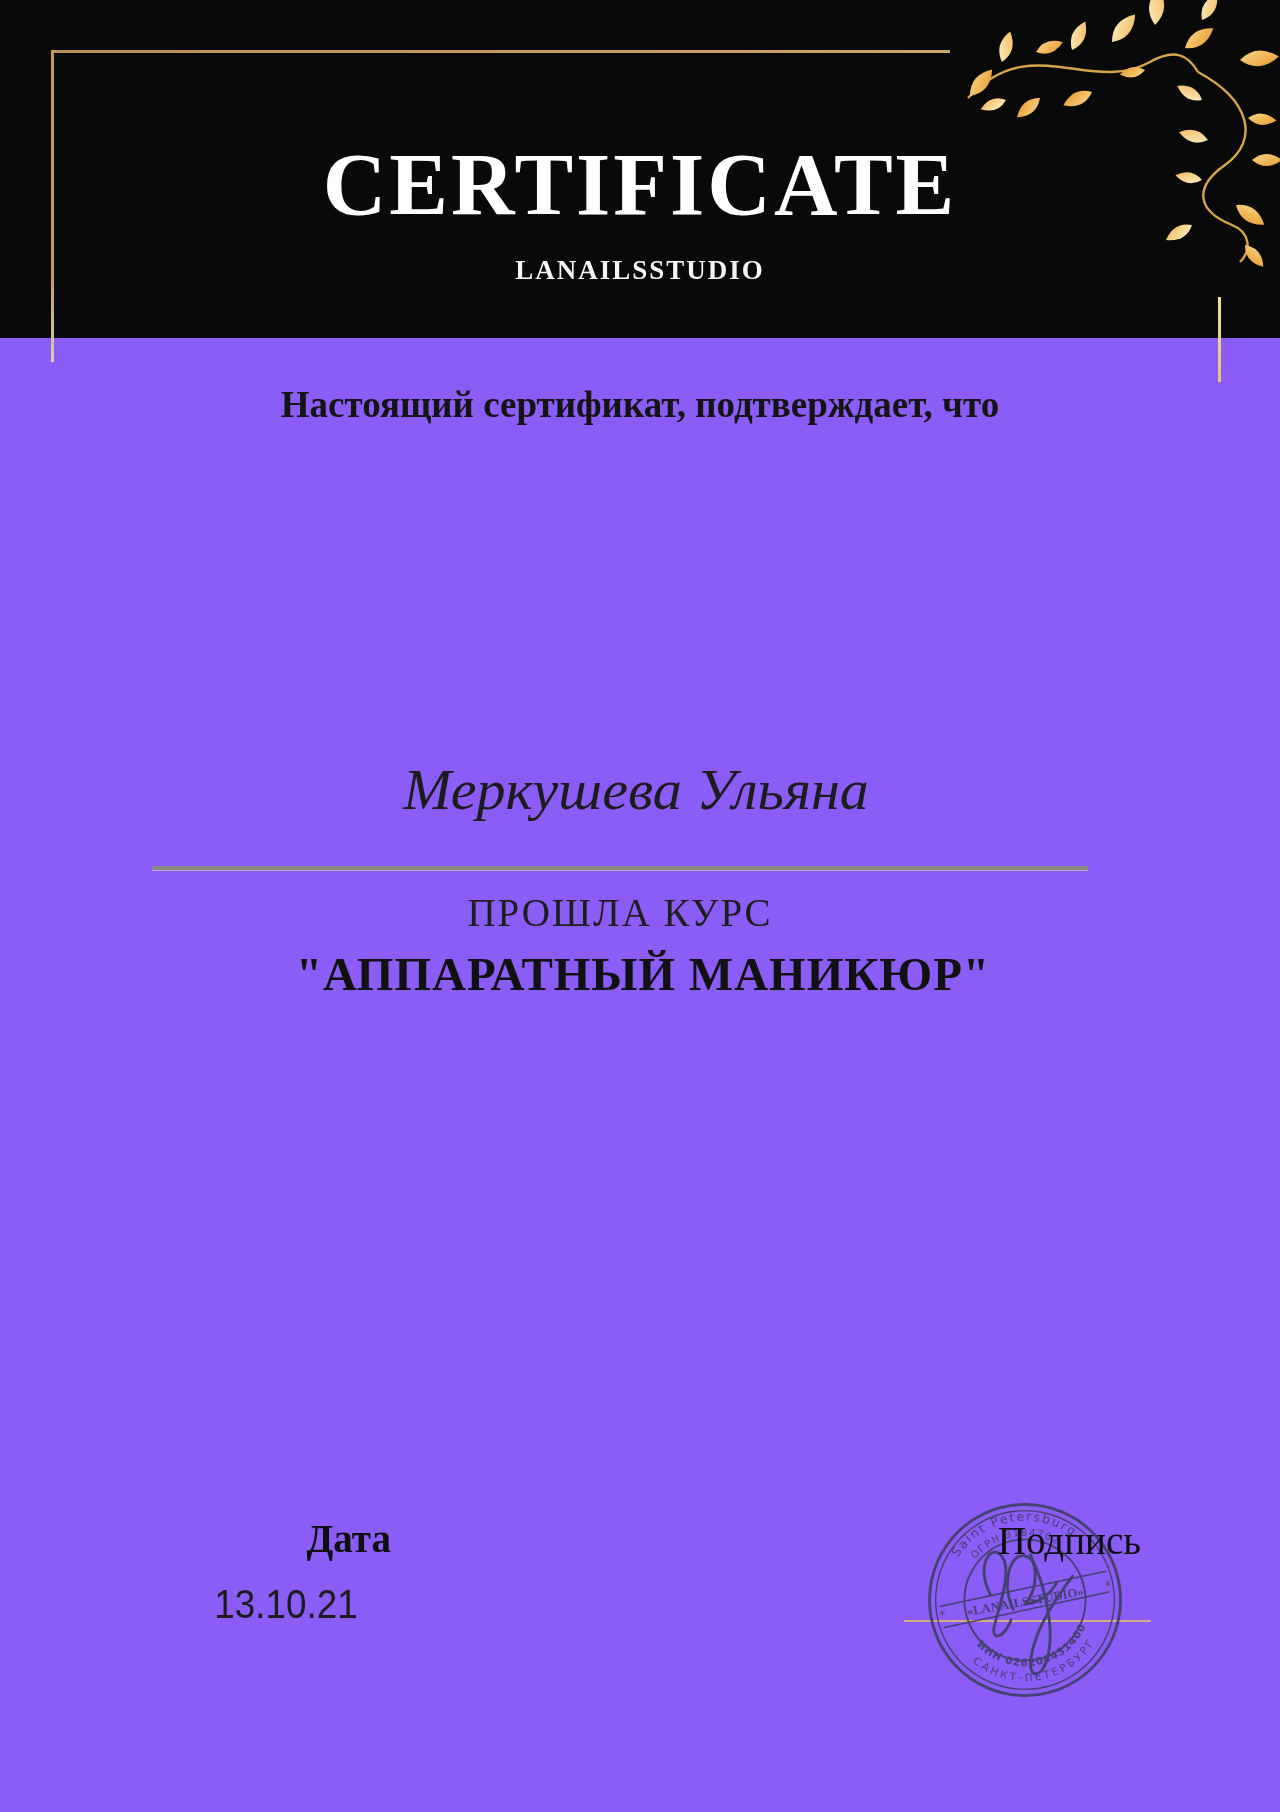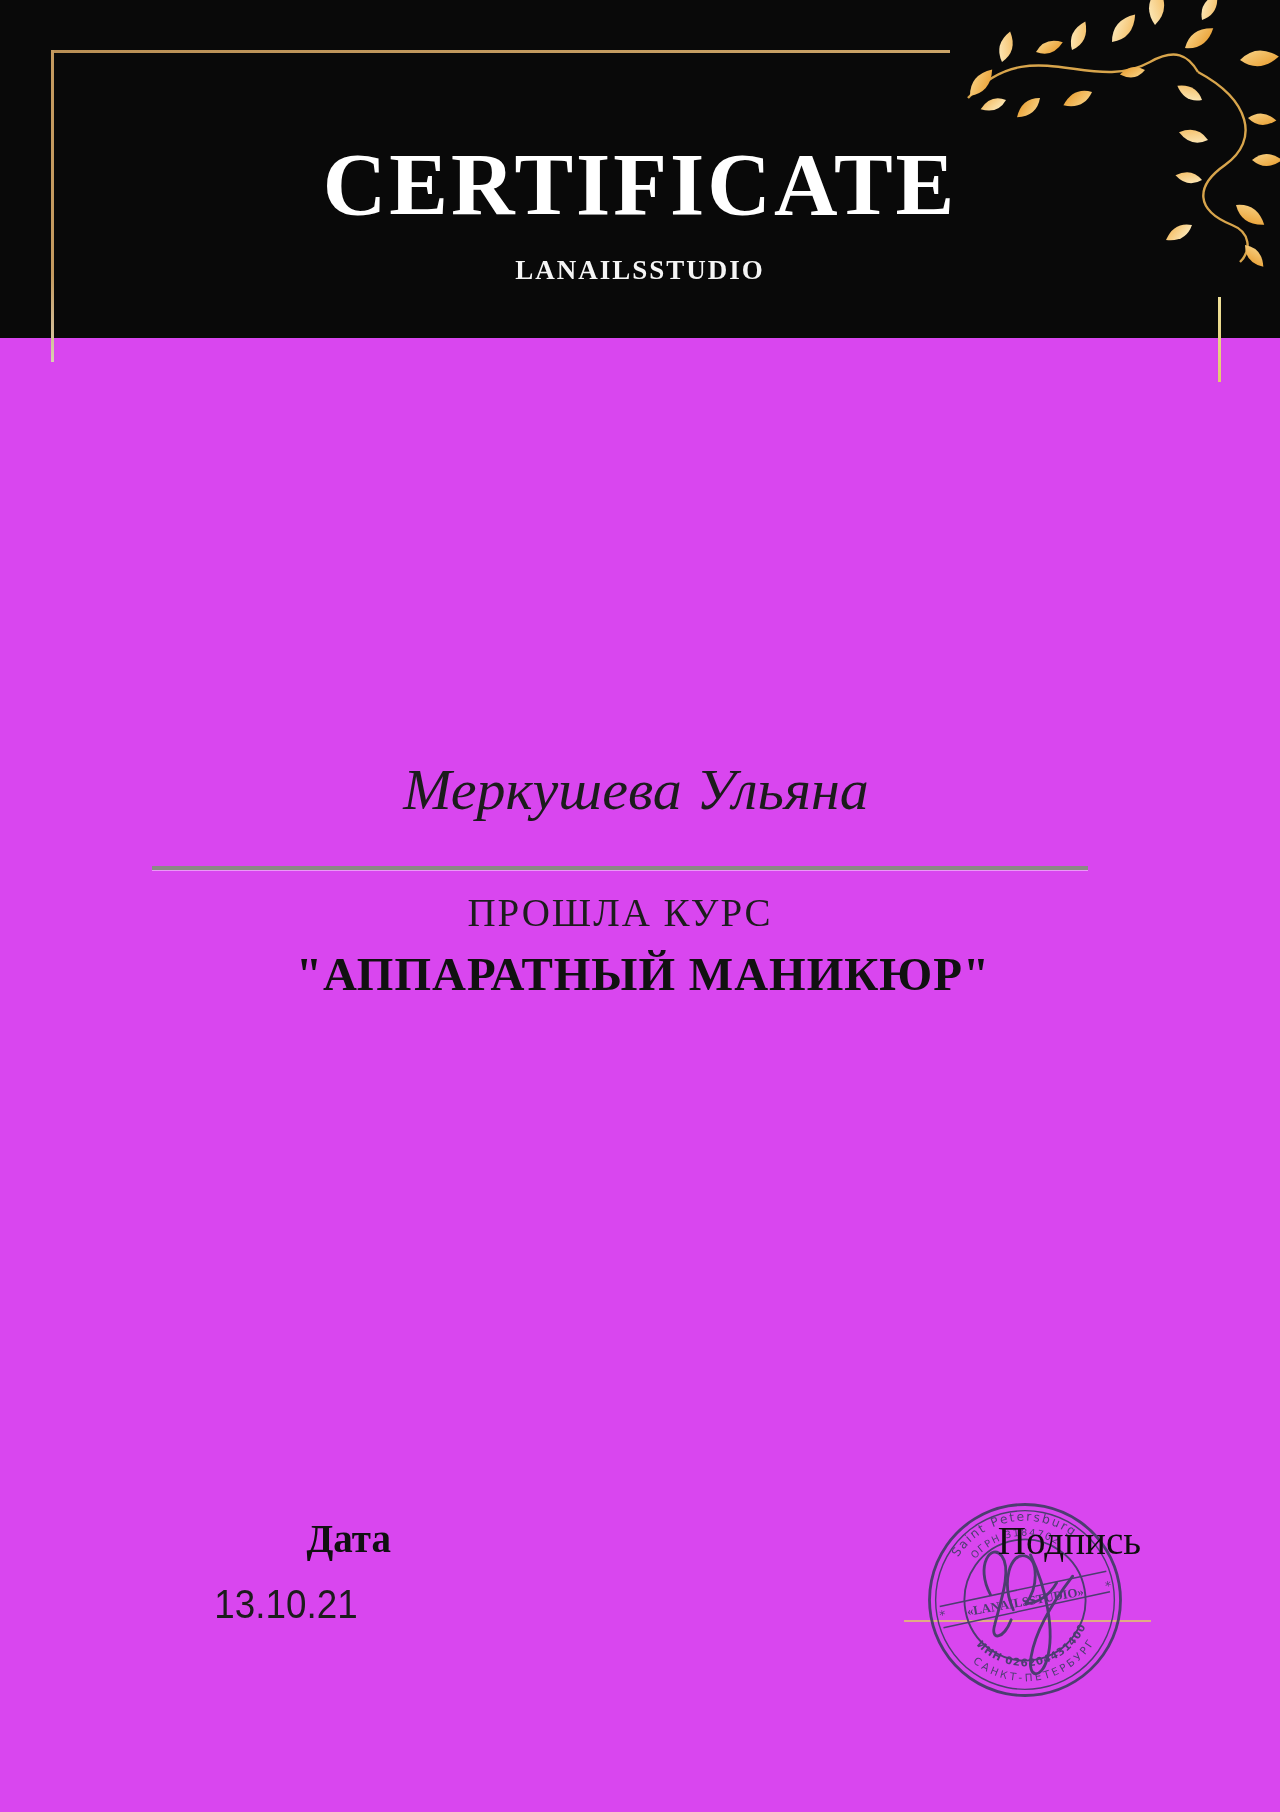--- a/index.html
+++ b/index.html
@@ -1,20 +1,20 @@
 <!DOCTYPE html>
 <html><head>
 <meta charset="utf-8">
 <style>
   html,body{margin:0;padding:0;background:#9a9a94;}
   .page{
     position:relative;
     width:1280px;height:1812px;
     margin:0 auto;
-    background:#d946ef;
+    background:#8b5cf6;
     overflow:hidden;
     font-family:"Liberation Serif","DejaVu Serif",serif;
   }
   
   .band{
     position:absolute;left:0;top:0;width:1280px;height:338px;
     background:#090909;
   }
   .cert-title{
     position:absolute;left:0;top:141px;width:1280px;
@@ -182,20 +182,21 @@
       <use href="#leaf" fill="url(#gLight)" transform="translate(262,180) rotate(-170) scale(0.9)"></use>
       <use href="#leaf" fill="url(#gDeep)" transform="translate(296,205) rotate(35) scale(1.15)"></use>
       <use href="#leaf" fill="url(#gLight)" transform="translate(252,225) rotate(150) scale(1.0)"></use>
       <use href="#leaf" fill="url(#gDeep)" transform="translate(305,245) rotate(50) scale(0.95)"></use>
     </g>
   </svg>
 
   <h1 class="cert-title">CERTIFICATE</h1>
   <div class="studio-sub">LANAILSSTUDIO</div>
 
+  <div class="intro">Настоящий сертификат, подтверждает, что</div>
   <div class="recipient">Меркушева Ульяна</div>
   <div class="name-underline"></div>
   <div class="course-label">ПРОШЛА КУРС</div>
   <div class="course-name">"АППАРАТНЫЙ МАНИКЮР"</div>
 
   <div class="date-label">Дата</div>
   <div class="date-value">13.10.21</div>
   <div class="sig-line"></div>
   <div class="sig-label">Подпись</div>
 

